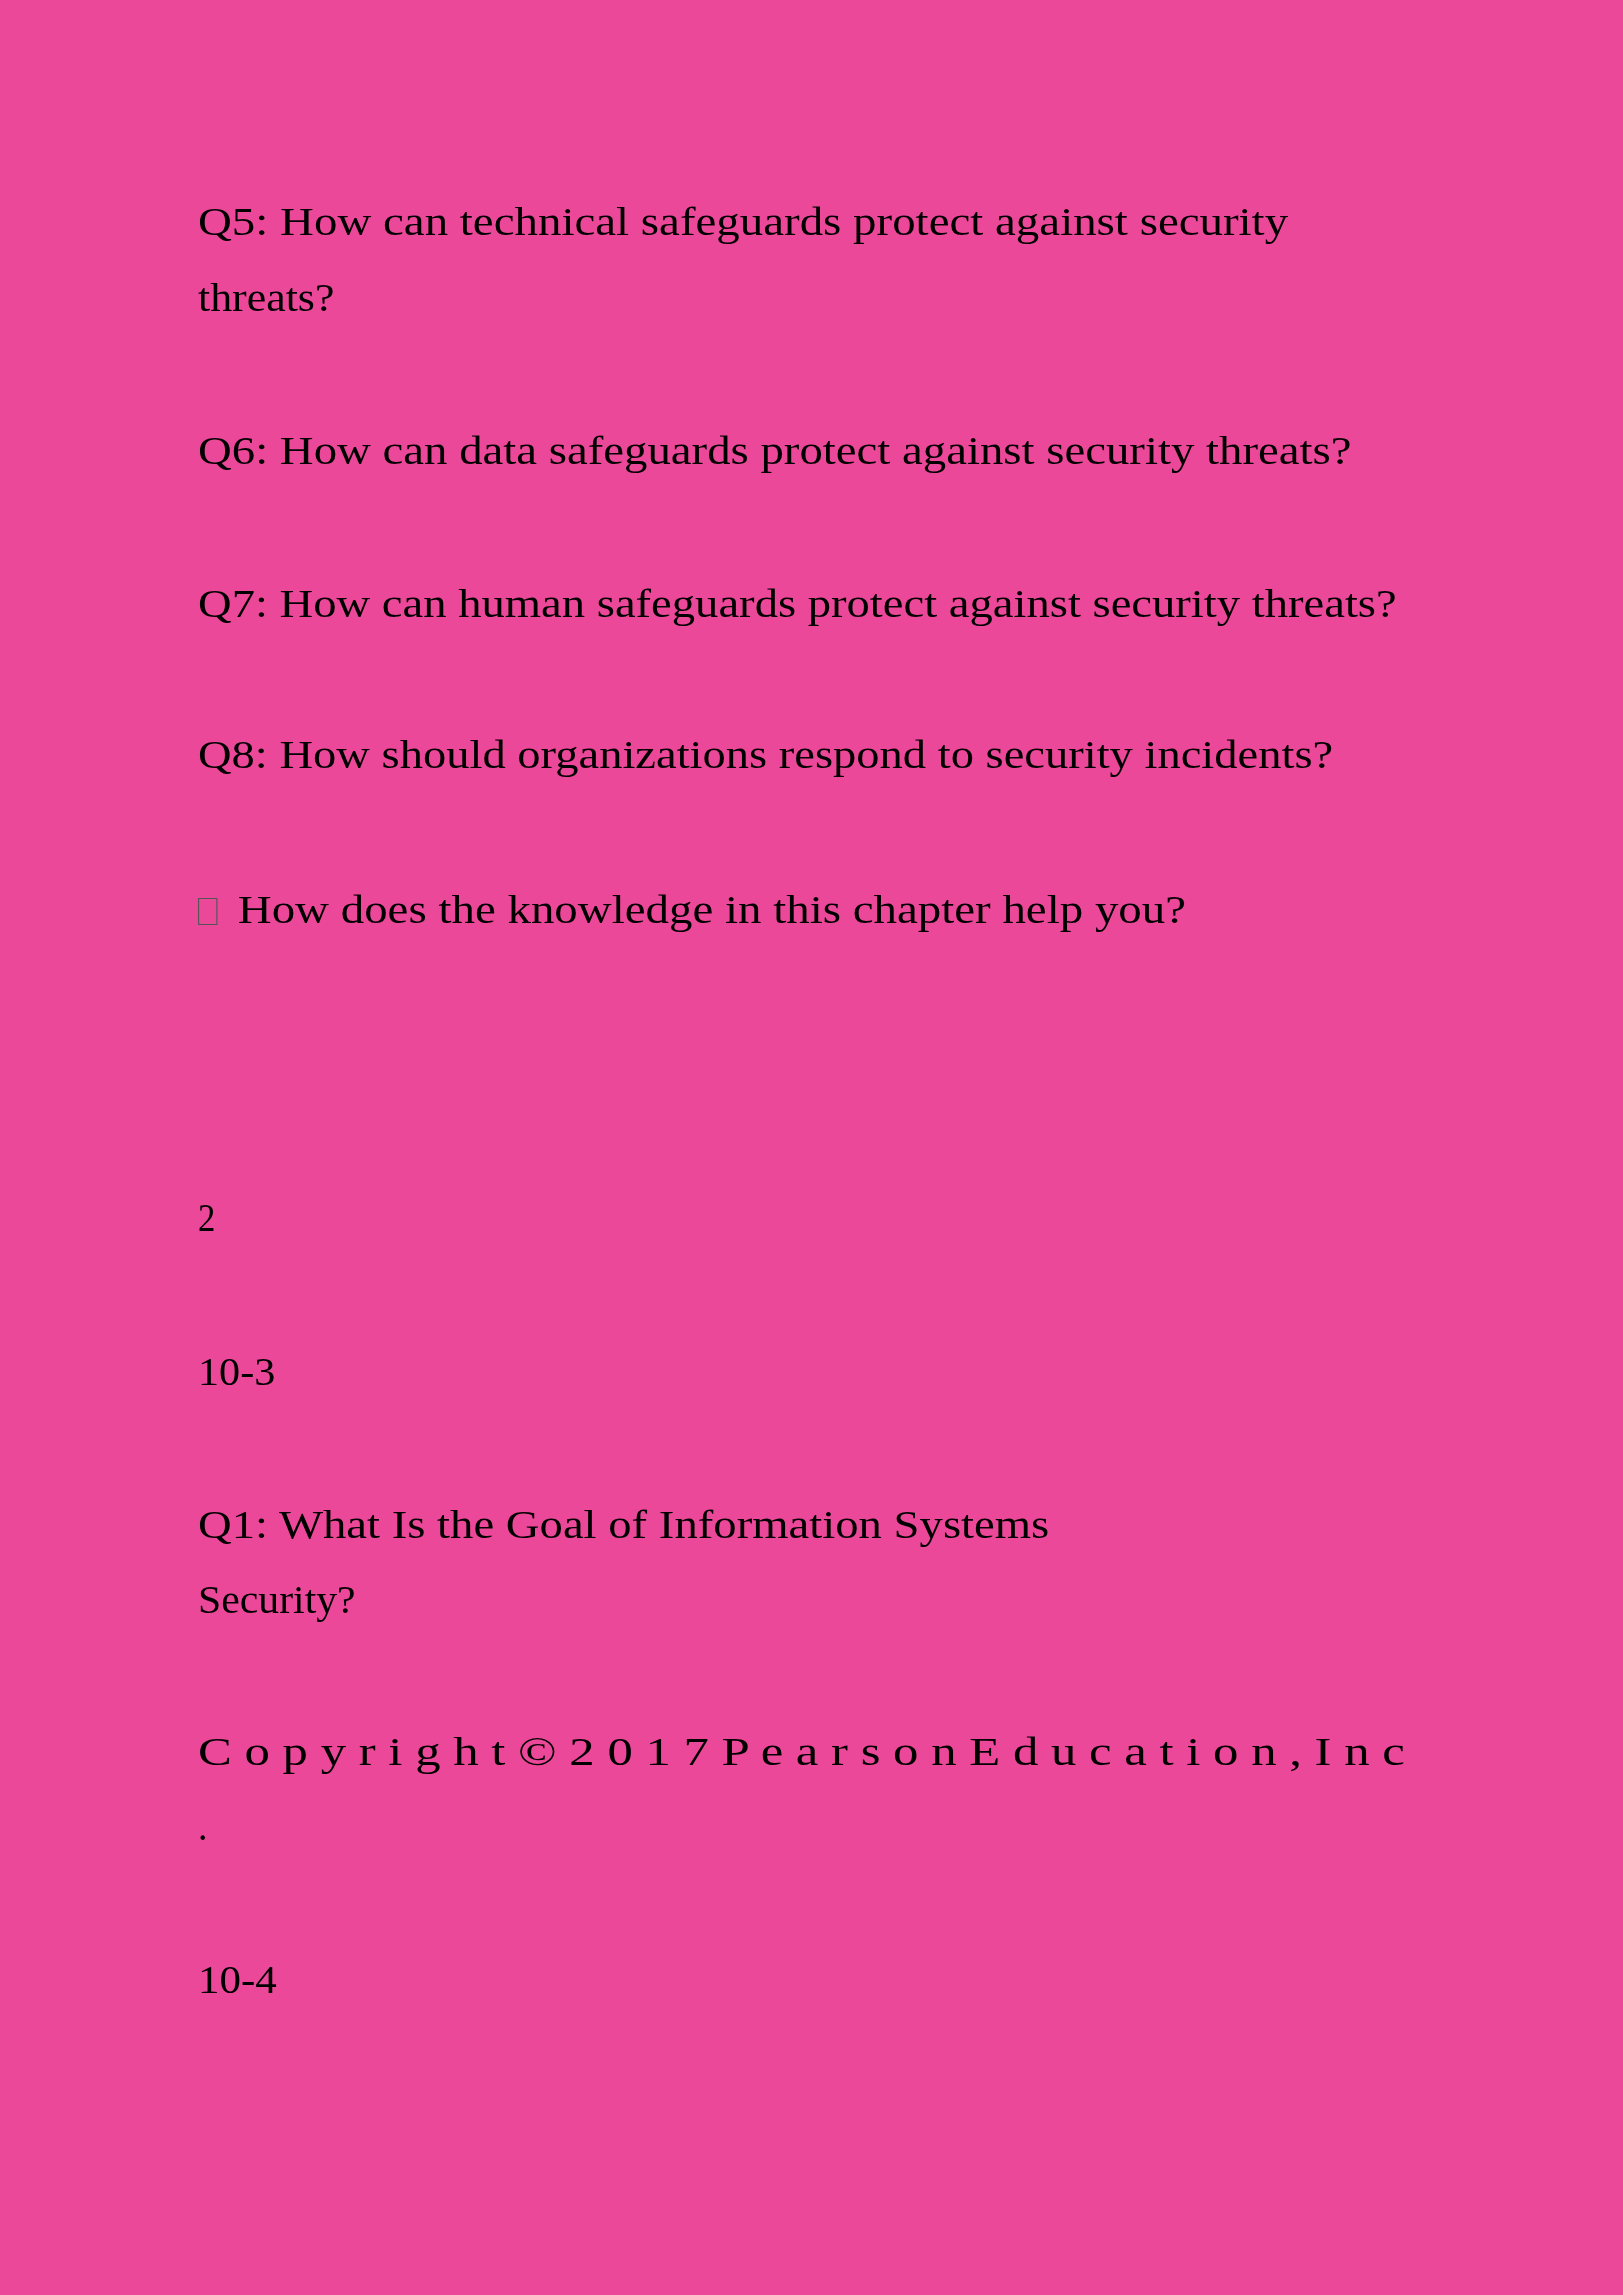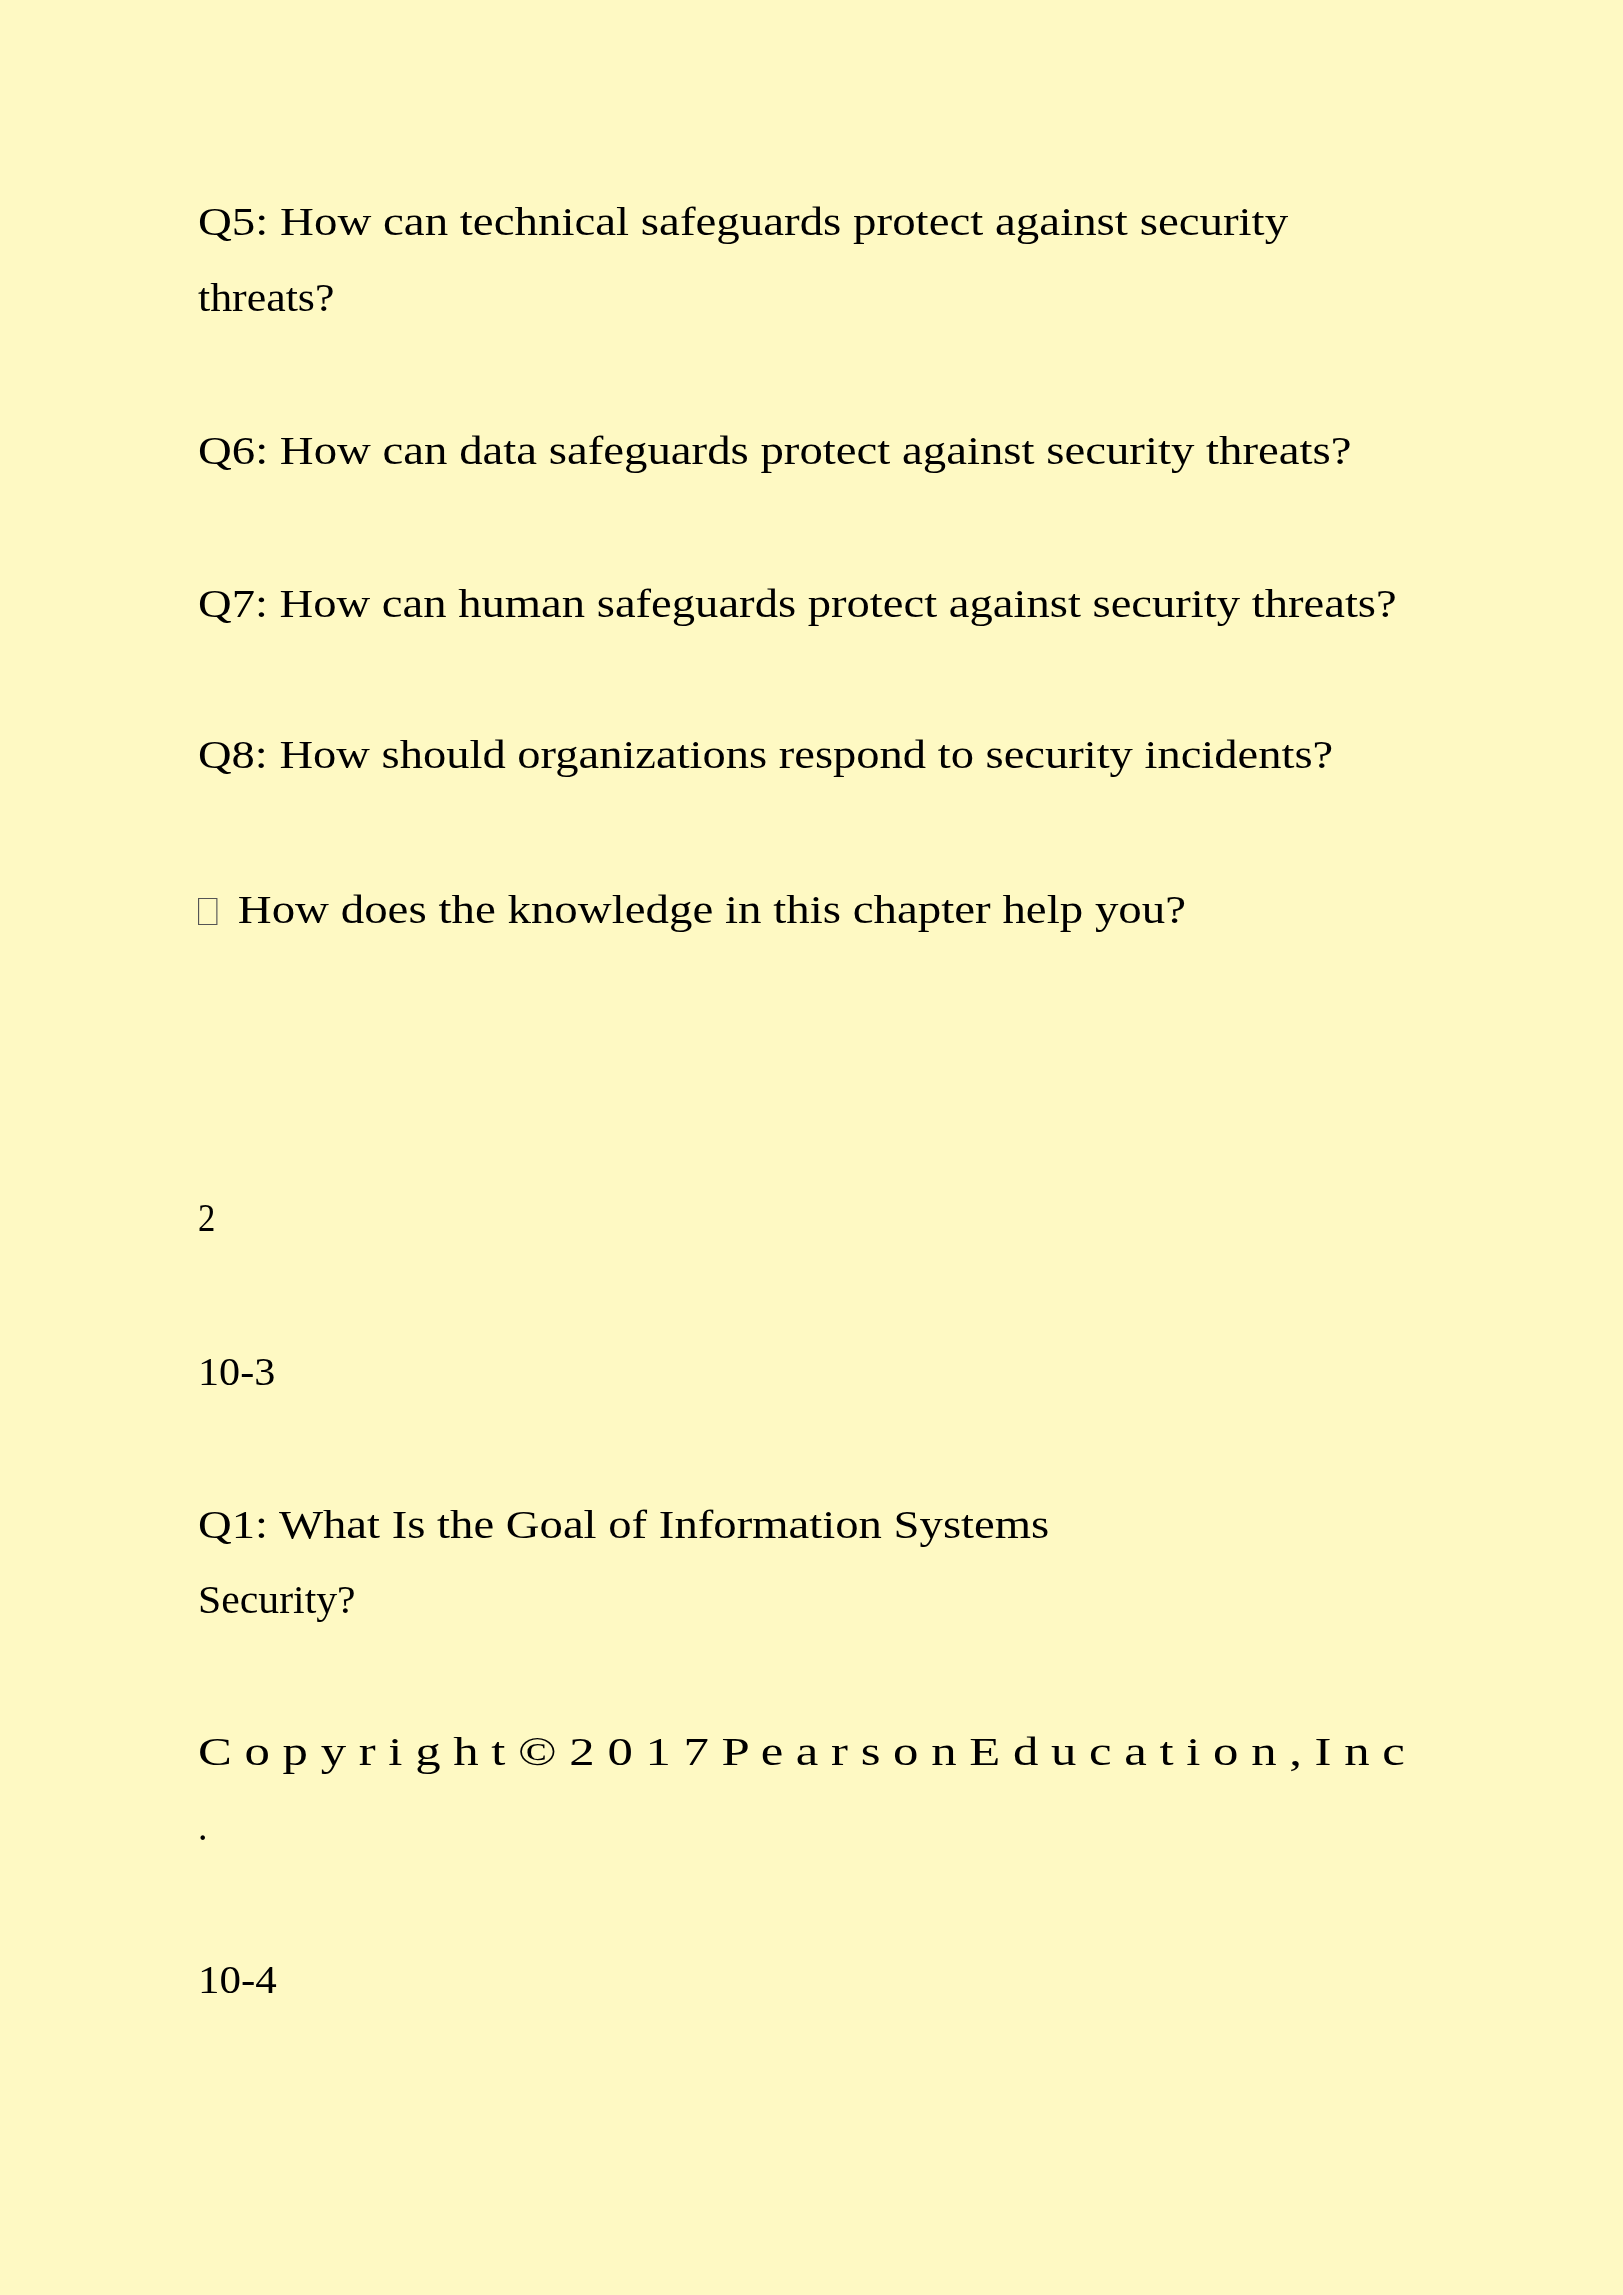--- a/index.html
+++ b/index.html
@@ -1,17 +1,17 @@
 <!DOCTYPE html>
 <html style="font-size:12.7px"><head>
 <meta charset="utf-8">
 <style>
   html, body { margin: 0; padding: 0; background: #ffffff; }
   body { width: 1623px; height: 2295px; position: relative; overflow: hidden; }
-  .page { position: absolute; left: 0; top: 0; width: 1623px; height: 2295px; background: #fef9c3; }
+  .page { position: absolute; left: 0; top: 0; width: 1623px; height: 2295px; background: #ec4899; }
   .line {
     position: absolute;
     left: 198px;
     font-family: "Liberation Serif", "DejaVu Serif", serif;
     font-size: 41px;
     line-height: 41px;
     color: #000000;
     white-space: pre;
     transform-origin: left bottom;
   }

